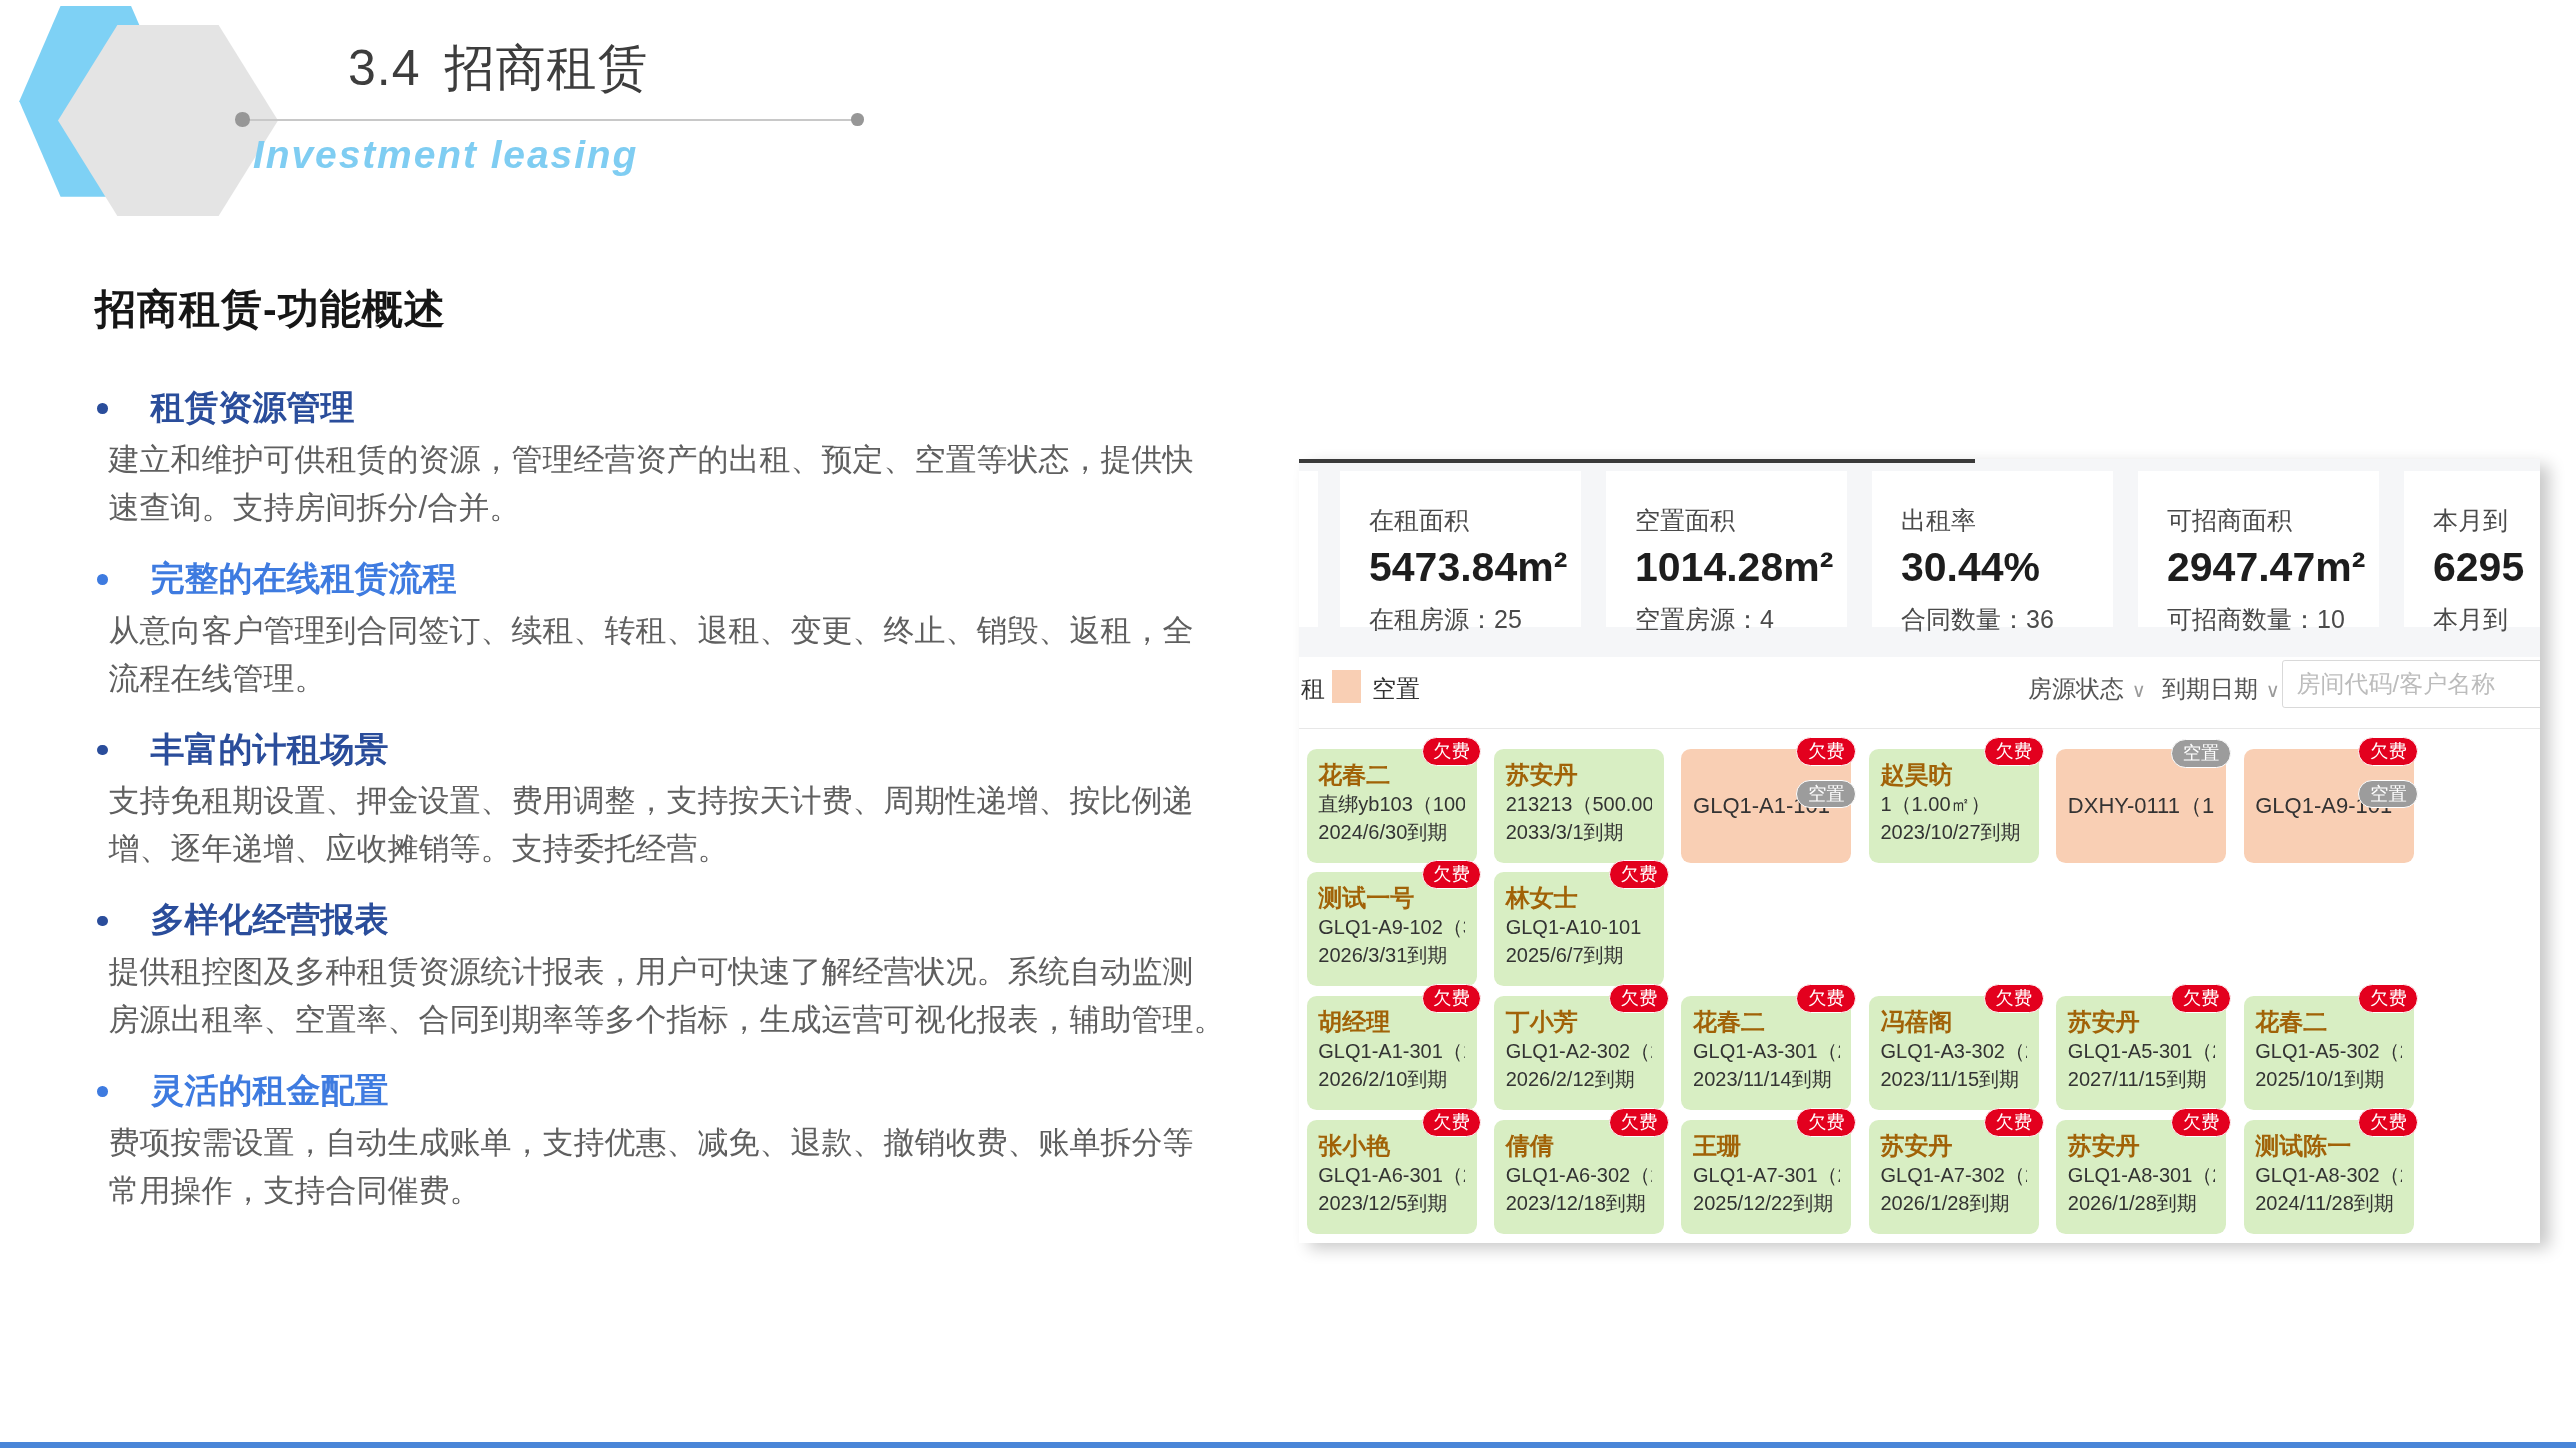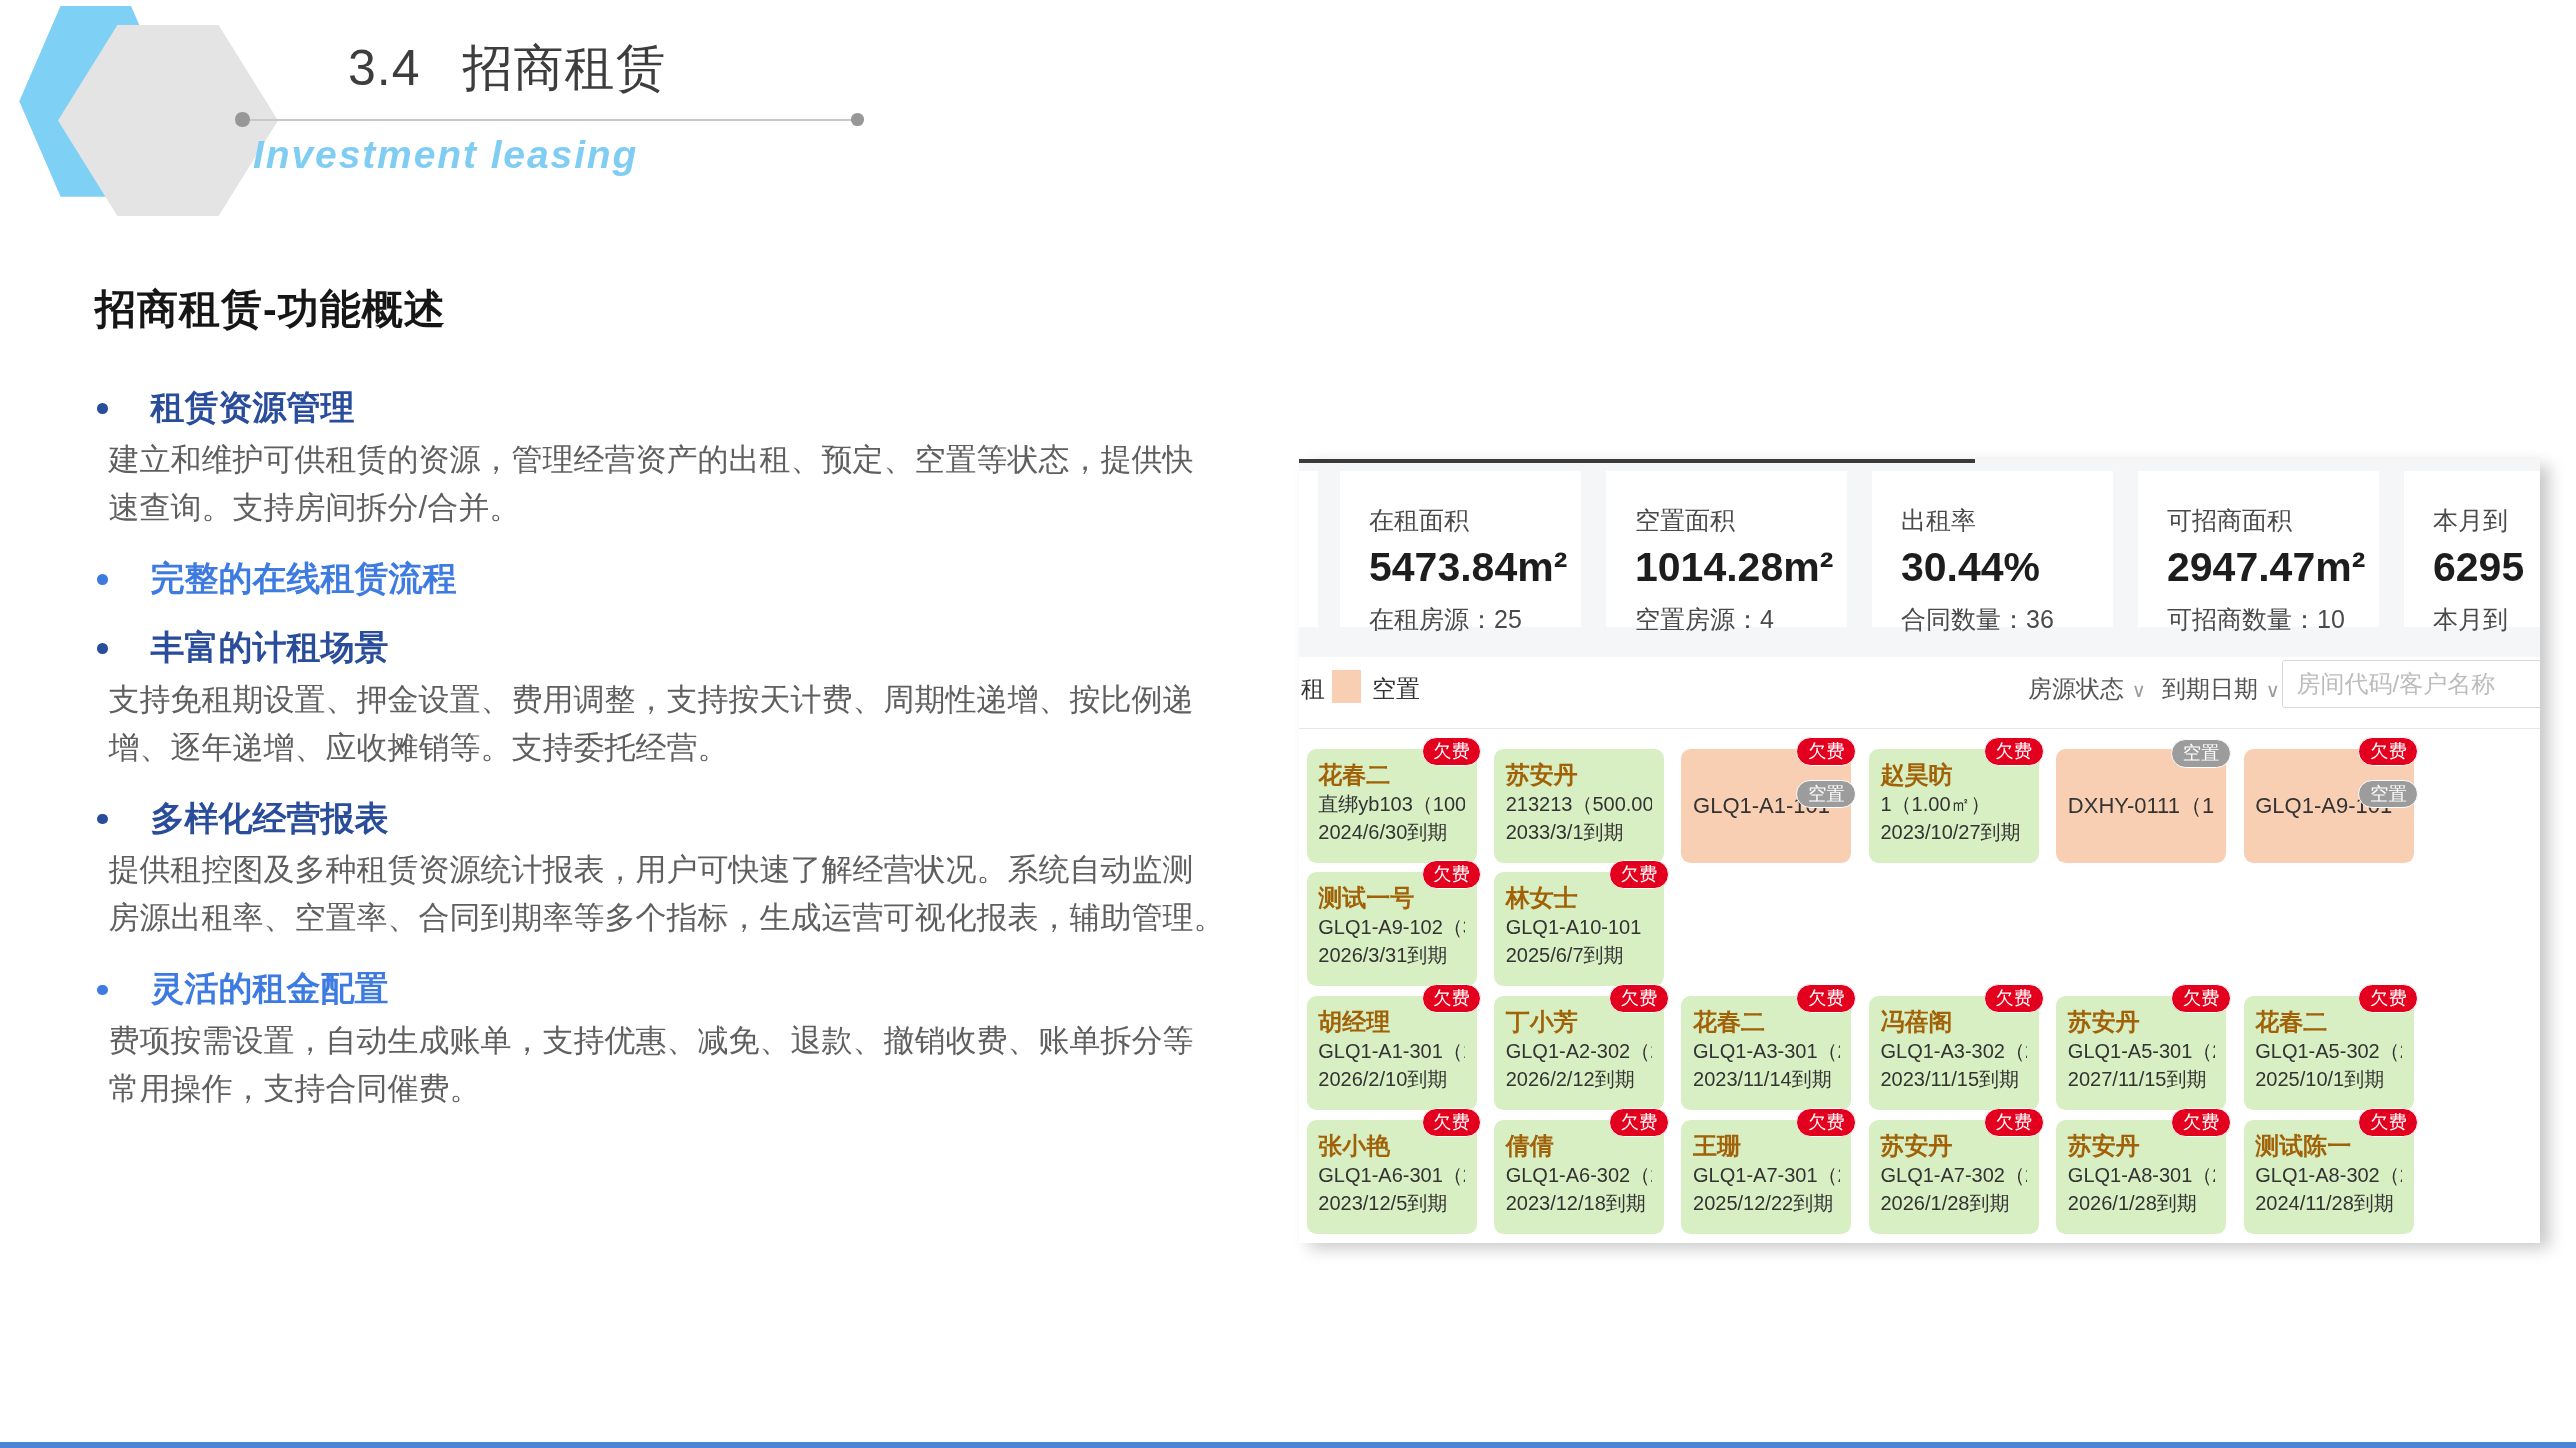--- a/index.html
+++ b/index.html
@@ -7,21 +7,21 @@
          font-family:"Liberation Sans","DejaVu Sans",sans-serif;}
   
   .hex{position:absolute;}
   .hex-blue{left:19.3px;top:5.8px;width:153px;height:191px;background:#7ed1f5;
     clip-path:polygon(27% 0%,73% 0%,100% 50%,73% 100%,27% 100%,0% 50%);}
   .hex-gray{left:58px;top:25px;width:220px;height:191px;background:#e4e4e4;
     clip-path:polygon(27% 0%,73% 0%,100% 50%,73% 100%,27% 100%,0% 50%);
     filter:drop-shadow(2.9px 2.9px 2.9px rgba(0,0,0,.18));}
   .slide-title{position:absolute;left:348px;top:35px;font-size:50px;color:#3d3d3d;
     font-weight:500;letter-spacing:1px;white-space:nowrap;}
-  .slide-title .num{margin-right:42px;}
+  .slide-title .num{margin-right:24px;}
   .title-line{position:absolute;left:243px;top:119px;width:612px;height:1.9px;background:#c8c8c8;}
   .title-line .dot{position:absolute;border-radius:50%;background:#979797;}
   .title-line .dl{left:-7.7px;top:-6.8px;width:14.5px;height:14.5px;}
   .title-line .dr{right:-8.7px;top:-5.8px;width:12.6px;height:12.6px;}
   .subtitle{position:absolute;left:253px;top:133px;font-size:39px;font-style:italic;
     font-weight:600;color:#7fcdf2;letter-spacing:1.9px;}
   
   .heading{position:absolute;left:95px;top:282px;margin:0;font-size:41px;font-weight:800;
     color:#161616;letter-spacing:1px;}
   .bullets{position:absolute;left:97px;top:384px;width:1227px;}
@@ -94,20 +94,22 @@
   <div class="bullets" id="bullets">
       <div class="bullet">
         <span class="b-dot" style="background: rgb(42, 77, 155);"></span>
         <div class="b-head" style="color: rgb(42, 77, 155);">租赁资源管理</div>
         <div class="b-body">建立和维护可供租赁的资源，管理经营资产的出租、预定、空置等状态，提供快
 速查询。支持房间拆分/合并。</div>
       </div>
       <div class="bullet">
         <span class="b-dot" style="background: rgb(62, 123, 224);"></span>
         <div class="b-head" style="color: rgb(62, 123, 224);">完整的在线租赁流程</div>
+        <div class="b-body">从意向客户管理到合同签订、续租、转租、退租、变更、终止、销毁、返租，全
+流程在线管理。</div>
       </div>
       <div class="bullet">
         <span class="b-dot" style="background: rgb(42, 77, 155);"></span>
         <div class="b-head" style="color: rgb(42, 77, 155);">丰富的计租场景</div>
         <div class="b-body">支持免租期设置、押金设置、费用调整，支持按天计费、周期性递增、按比例递
 增、逐年递增、应收摊销等。支持委托经营。</div>
       </div>
       <div class="bullet">
         <span class="b-dot" style="background: rgb(42, 77, 155);"></span>
         <div class="b-head" style="color: rgb(42, 77, 155);">多样化经营报表</div>

